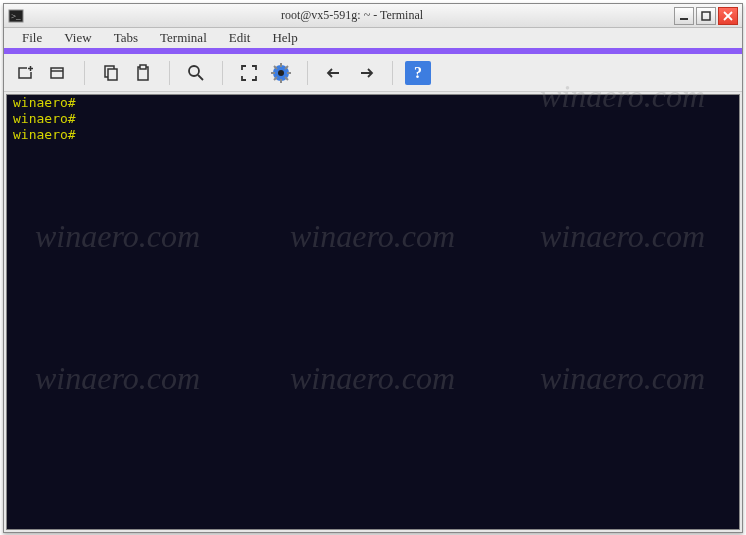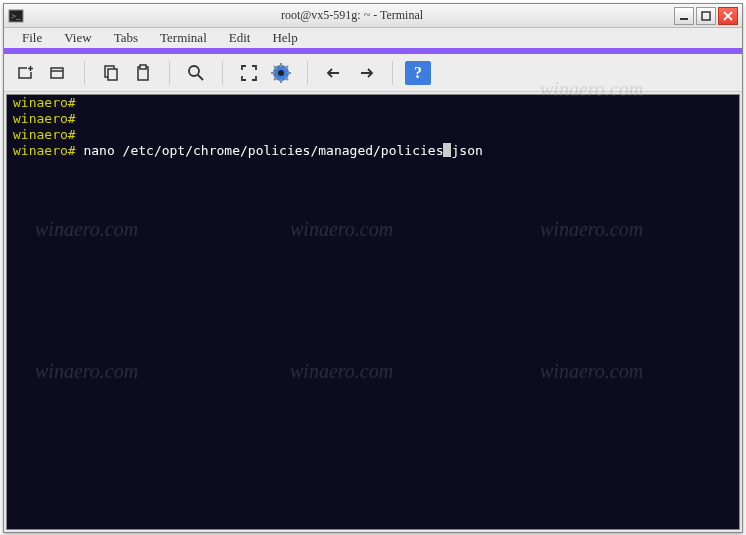--- a/index.html
+++ b/index.html
@@ -126,21 +126,21 @@
       background: #ccc;
       vertical-align: text-bottom;
       position: relative;
       top: -1px;
     }
     .watermark {
       position: absolute;
       color: #888;
       font-family: Georgia, serif;
       font-style: italic;
-      font-size: 20px;
+      font-size: 32px;
       opacity: 0.25;
       pointer-events: none;
       user-select: none;
       text-align: center;
     }
     .wm1 { top: 218px; left: 35px; }
     .wm2 { top: 218px; left: 290px; }
     .wm3 { top: 218px; left: 540px; }
     .wm4 { top: 360px; left: 35px; }
     .wm5 { top: 360px; left: 290px; }
@@ -258,21 +258,20 @@
         </svg>
     </div>
     <div class="tb-sep"></div>
     <div class="tb-btn help">?</div>
   </div>
 
   <div class="terminal-body">
     <div><span class="prompt-user">winaero#</span></div>
     <div><span class="prompt-user">winaero#</span></div>
     <div><span class="prompt-user">winaero#</span></div>
-    <div><span class="prompt-user">winaero#</span> <span>nano /etc/opt/chrome/policies/managed/policies</span><span class="cursor-block"></span><span>json</span></div>
   </div>
 </div>
 
 <div class="watermark wm1">winaero.com</div>
 <div class="watermark wm2">winaero.com</div>
 <div class="watermark wm3">winaero.com</div>
 <div class="watermark wm4">winaero.com</div>
 <div class="watermark wm5">winaero.com</div>
 <div class="watermark wm6">winaero.com</div>
 <div class="watermark wm7">winaero.com</div>

